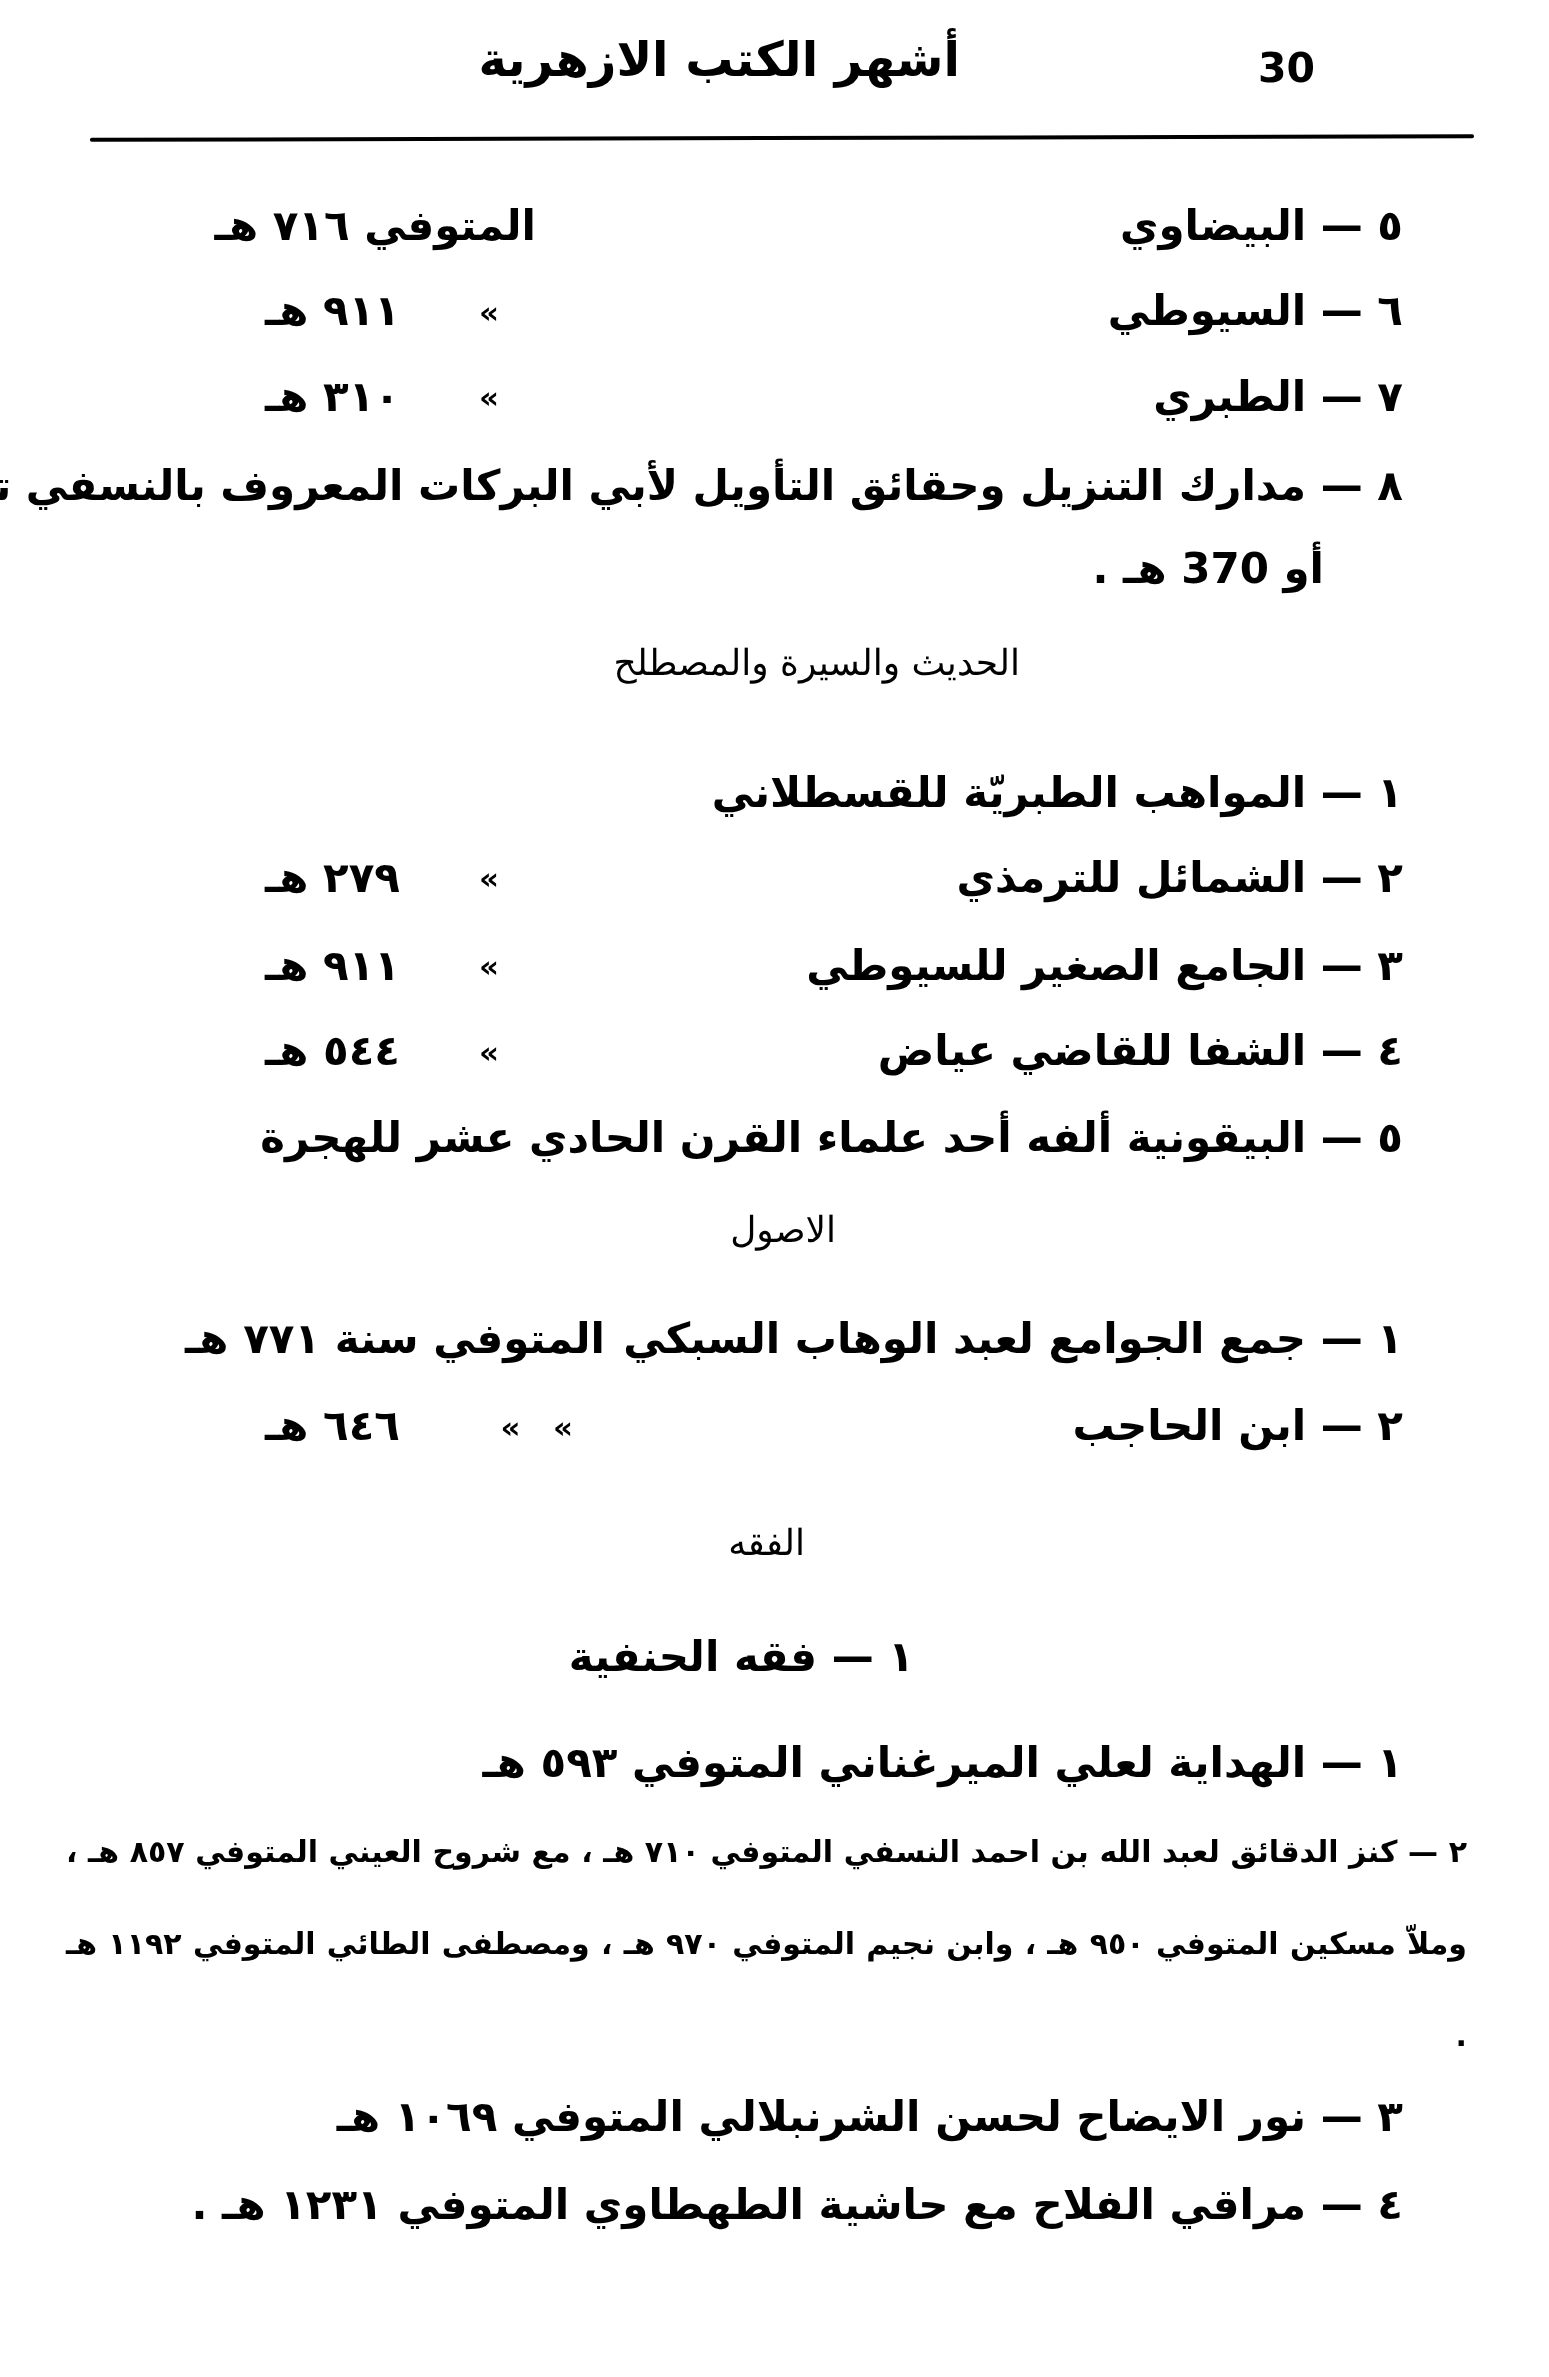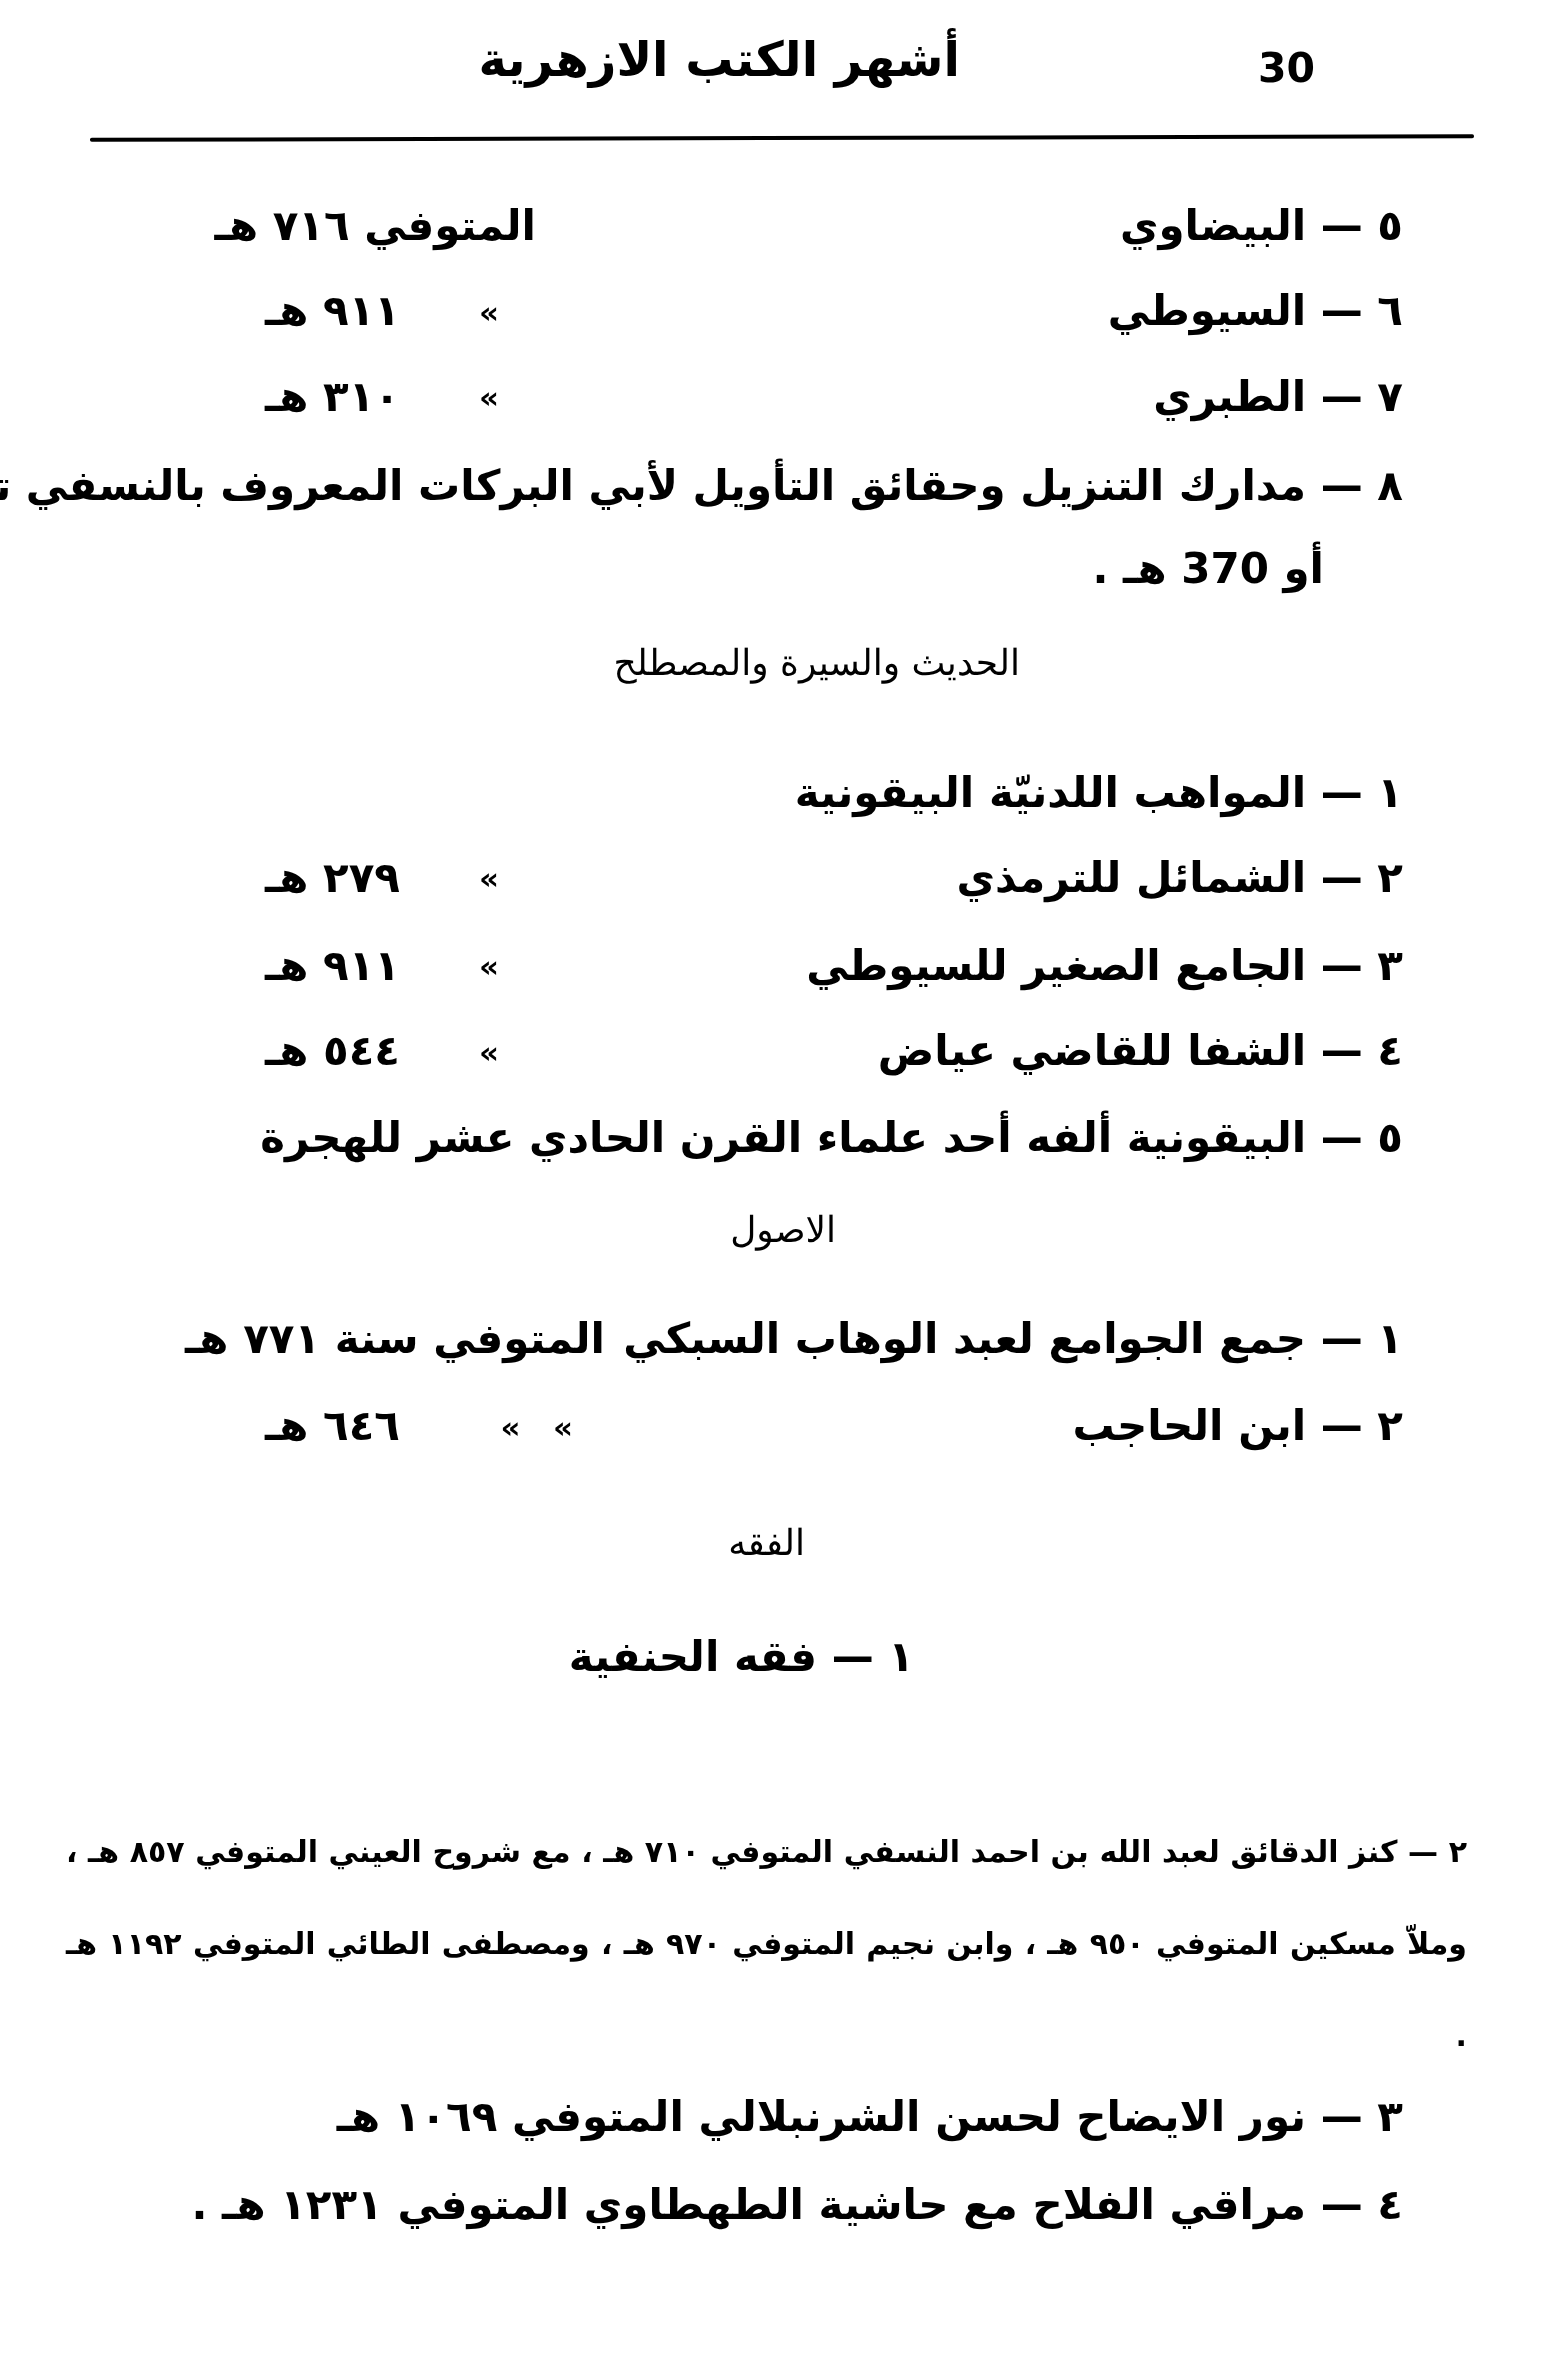--- a/index.html
+++ b/index.html
@@ -109,21 +109,21 @@
   <div class="abs item-main" style="top:376px; right:1150px;">٣١٠ هـ</div>
 
   <div class="abs item-main" style="top:465px; right:147px;">٨ — مدارك التنزيل وحقائق التأويل لأبي البركات المعروف بالنسفي توفي سنة ٧٠١ هـ</div>
   <div class="abs item-main" style="top:548px; right:226px;">أو 370 هـ .</div>
 
   <div class="abs heading" style="top:645px; right:530px;">الحديث والسيرة والمصطلح</div>
 
   <div class="abs item-main item-right" style="top:772px;">
     <span>١</span>
     <span> — </span>
-    <span>المواهب اللدنيّة البيقونية</span>
+    <span>المواهب الطبريّة للقسطلاني</span>
   </div>
 
   <div class="abs item-main item-right" style="top:857px;">
     <span>٢</span>
     <span> — </span>
     <span>الشمائل للترمذي</span>
   </div>
   <div class="abs col-ditto" style="top:863px; right:1051px;">»</div>
   <div class="abs item-main" style="top:857px; right:1150px;">٢٧٩ هـ</div>
 
@@ -161,20 +161,21 @@
     <span>٢</span>
     <span> — </span>
     <span>ابن الحاجب</span>
   </div>
   <div class="abs col-ditto" style="top:1412px; right:977px; white-space:pre;">»   »</div>
   <div class="abs item-main" style="top:1405px; right:1150px;">٦٤٦ هـ</div>
 
   <div class="abs heading" style="top:1525px; right:745px;text-align:center;">الفقه</div>
   <div class="abs item-main" style="top:1636px; right:636px;">١ — فقه الحنفية</div>
 
+  <div class="abs item-main item-right" style="top:1742px;">١ — الهداية لعلي الميرغناني المتوفي ٥٩٣ هـ</div>
 
   <div class="paragraph" style="top:1806px;">٢ — كنز الدقائق لعبد الله بن احمد النسفي المتوفي ٧١٠ هـ ، مع شروح العيني المتوفي ٨٥٧ هـ ، وملاّ مسكين المتوفي ٩٥٠ هـ ، وابن نجيم المتوفي ٩٧٠ هـ ، ومصطفى الطائي المتوفي ١١٩٢ هـ .</div>
 
   <div class="abs item-main" style="top:2096px; right:147px;">٣ — نور الايضاح لحسن الشرنبلالي المتوفي ١٠٦٩ هـ</div>
   <div class="abs item-main" style="top:2184px; right:147px;">٤ — مراقي الفلاح مع حاشية الطهطاوي المتوفي ١٢٣١ هـ .</div>
 
 </div>
 
 
 </body></html>

